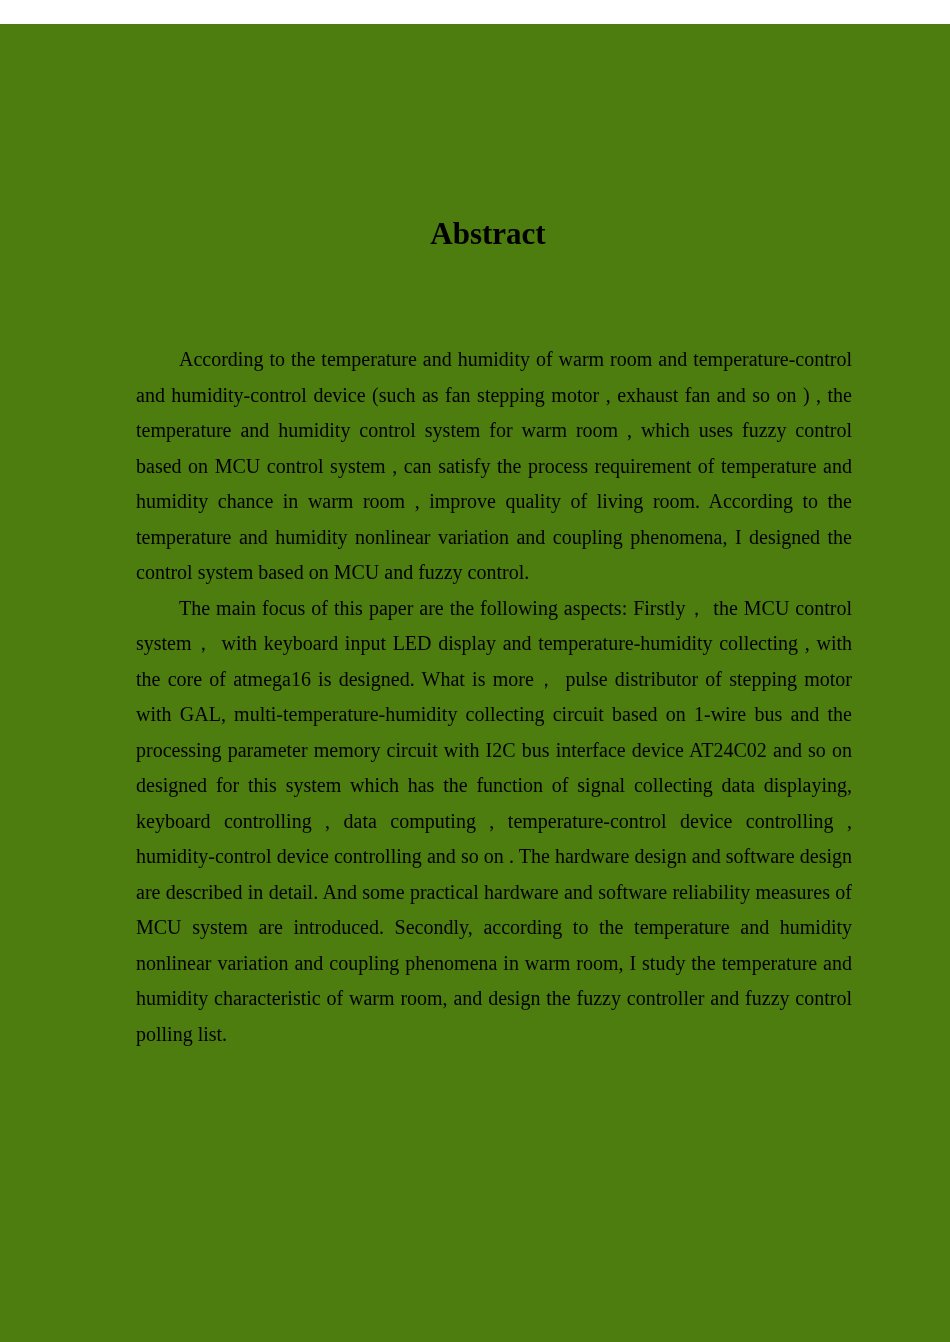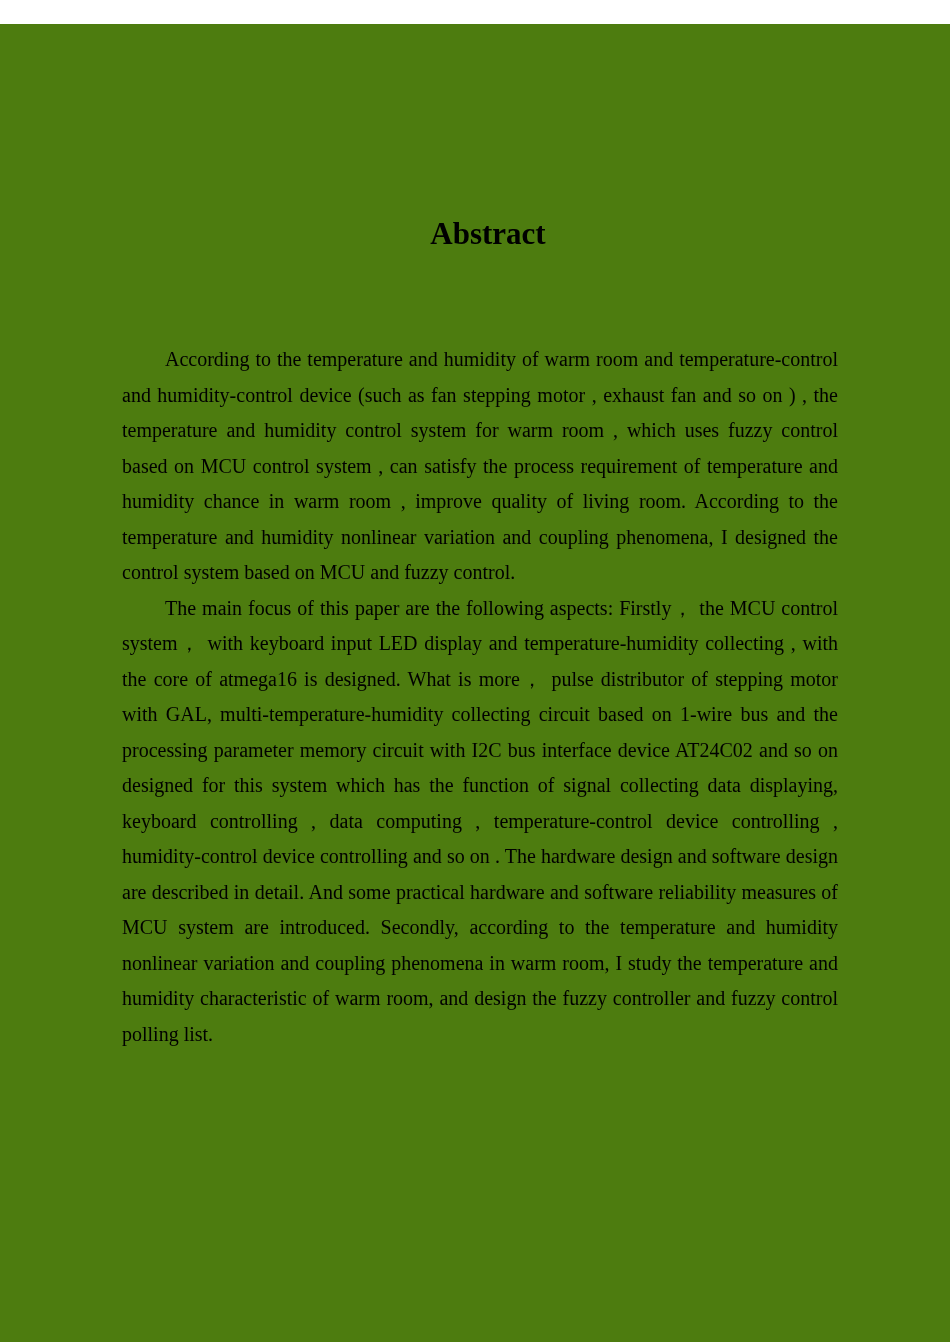--- a/index.html
+++ b/index.html
@@ -4,21 +4,21 @@
 <style>
   html, body { margin: 0; padding: 0; background: #ffffff; }
   body { width: 950px; height: 1342px; position: relative; overflow: hidden; }
   .page { position: absolute; left: 0; top: 0; width: 950px; height: 1342px; background: #4d7c0f; margin-top: 24px; }
   .title {
     position: absolute; top: 192px; left: 0; width: 976px; text-align: center;
     font-family: "Liberation Serif", serif; font-weight: bold; font-size: 31px; color: #000;
     margin: 0;
   }
   .body {
-    position: absolute; left: 122px; top: 318px; width: 716px;
+    position: absolute; left: 136px; top: 318px; width: 716px;
     font-family: "Liberation Serif", serif; font-size: 20px; line-height: 35.5px; color: #000;
   }
   .para { margin: 0; text-align: justify; text-indent: 43px; }
   .keywords { margin: 27px 0 0 0; text-align: justify; text-align-last: left; text-indent: 43px; word-spacing: 0; }
 </style>
 </head>
 <body>
 
 <div class="page">
   <h1 class="title">Abstract</h1>

